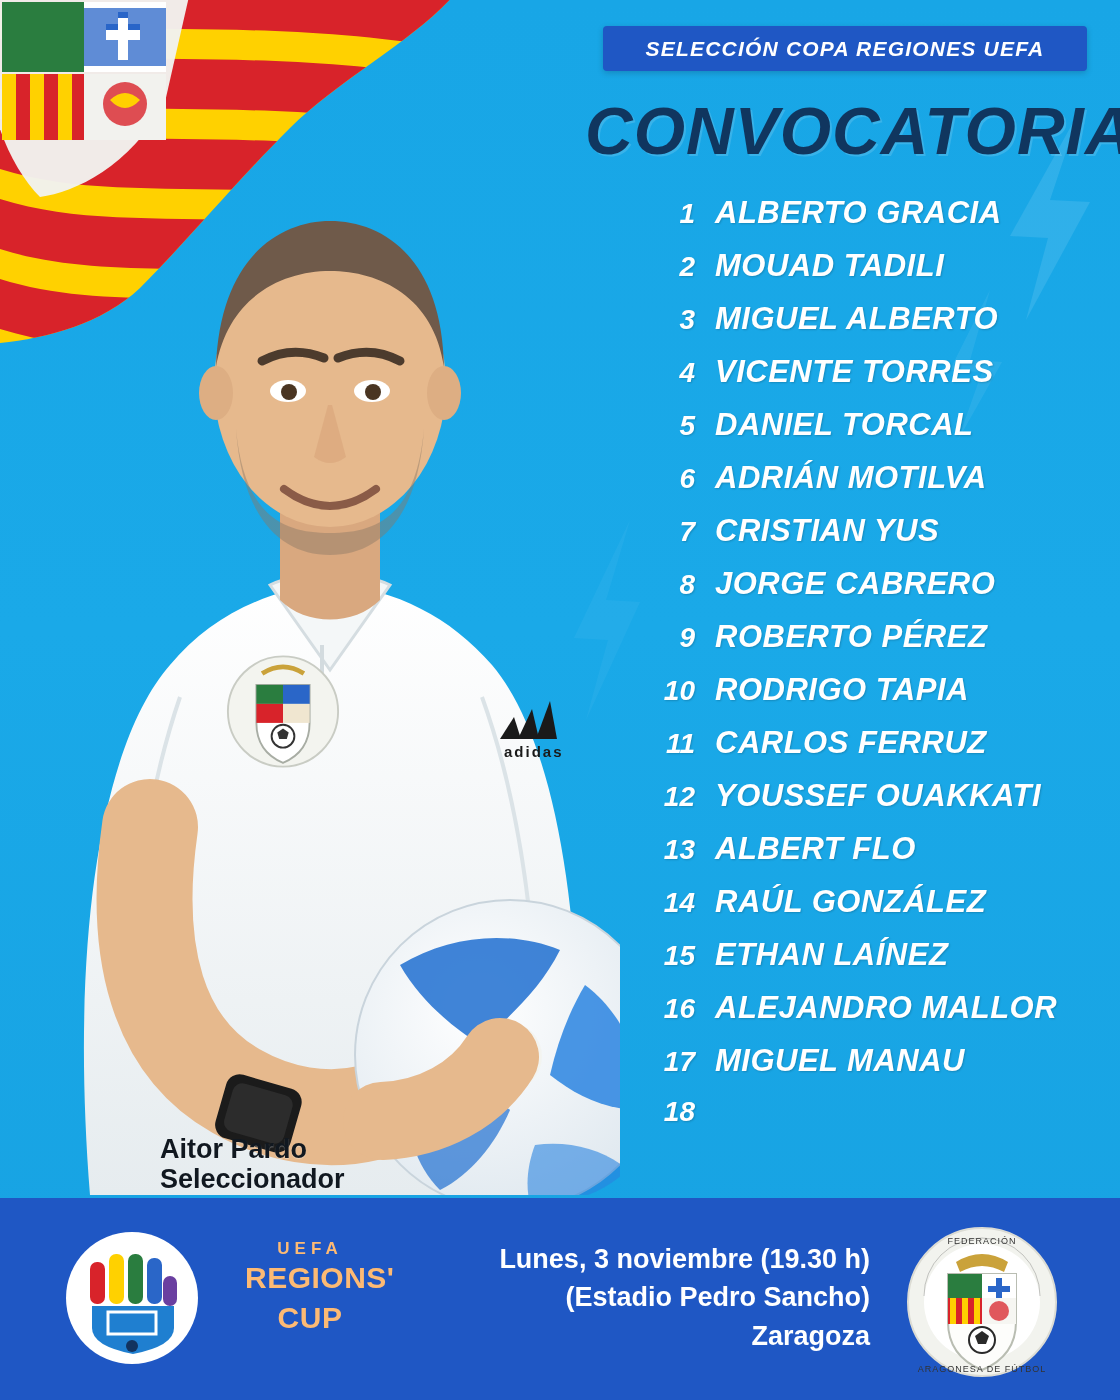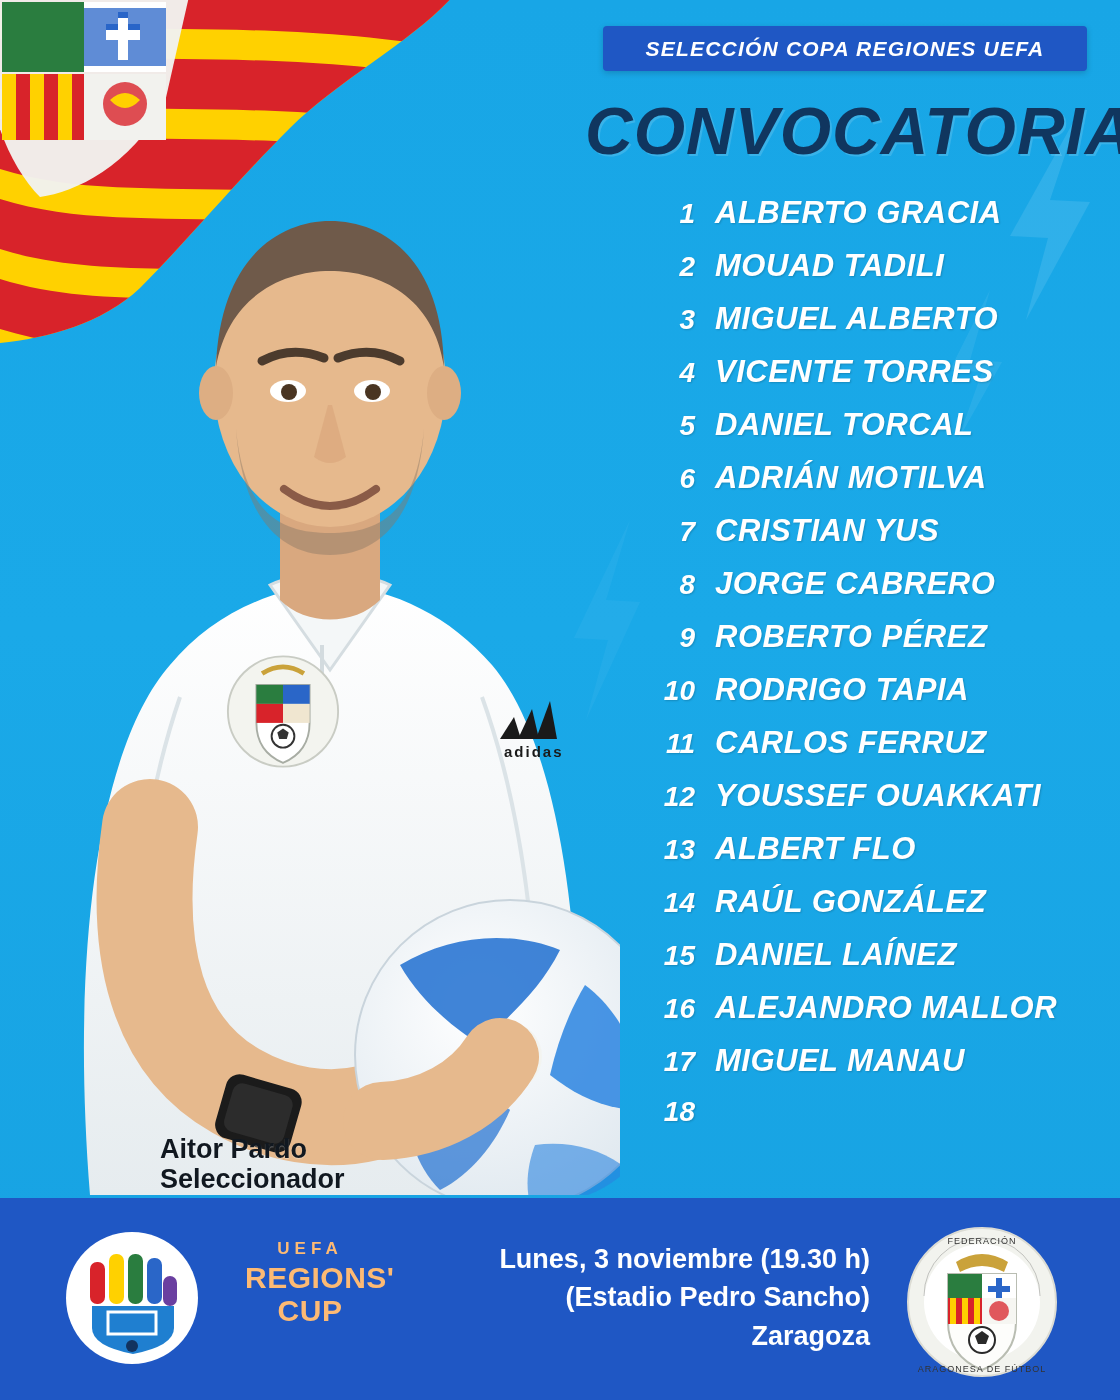--- a/index.html
+++ b/index.html
@@ -146,21 +146,21 @@
     left: 245px;
     top: 42px;
     width: 130px;
     text-align: center;
     color: #fdba74;
     font-weight: bold;
     line-height: 1;
   }
   .uefa-rc .l1 { font-size: 17px; letter-spacing: 5px; }
   .uefa-rc .l2 { font-size: 30px; letter-spacing: .5px; margin-top: 6px;}
-  .uefa-rc .l3 { font-size: 30px; letter-spacing: .5px; margin-top: 3px;}
+  .uefa-rc .l3 { font-size: 30px; letter-spacing: .5px; margin-top: 10px;}
 
   .hand-logo {
     position: absolute;
     left: 62px;
     top: 30px;
     width: 140px;
     height: 140px;
   }
   .fed-crest {
     position: absolute;
@@ -379,21 +379,21 @@
       <li>
           <span class="num">13</span>
           <span class="name">ALBERT FLO</span>
         </li>
       <li>
           <span class="num">14</span>
           <span class="name">RAÚL GONZÁLEZ</span>
         </li>
       <li>
           <span class="num">15</span>
-          <span class="name">DANIEL LAÍNEZ</span>
+          <span class="name">ETHAN LAÍNEZ</span>
         </li>
       <li>
           <span class="num">16</span>
           <span class="name">ALEJANDRO MALLOR</span>
         </li>
       <li>
           <span class="num">17</span>
           <span class="name">MIGUEL MANAU</span>
         </li>
       <li>

